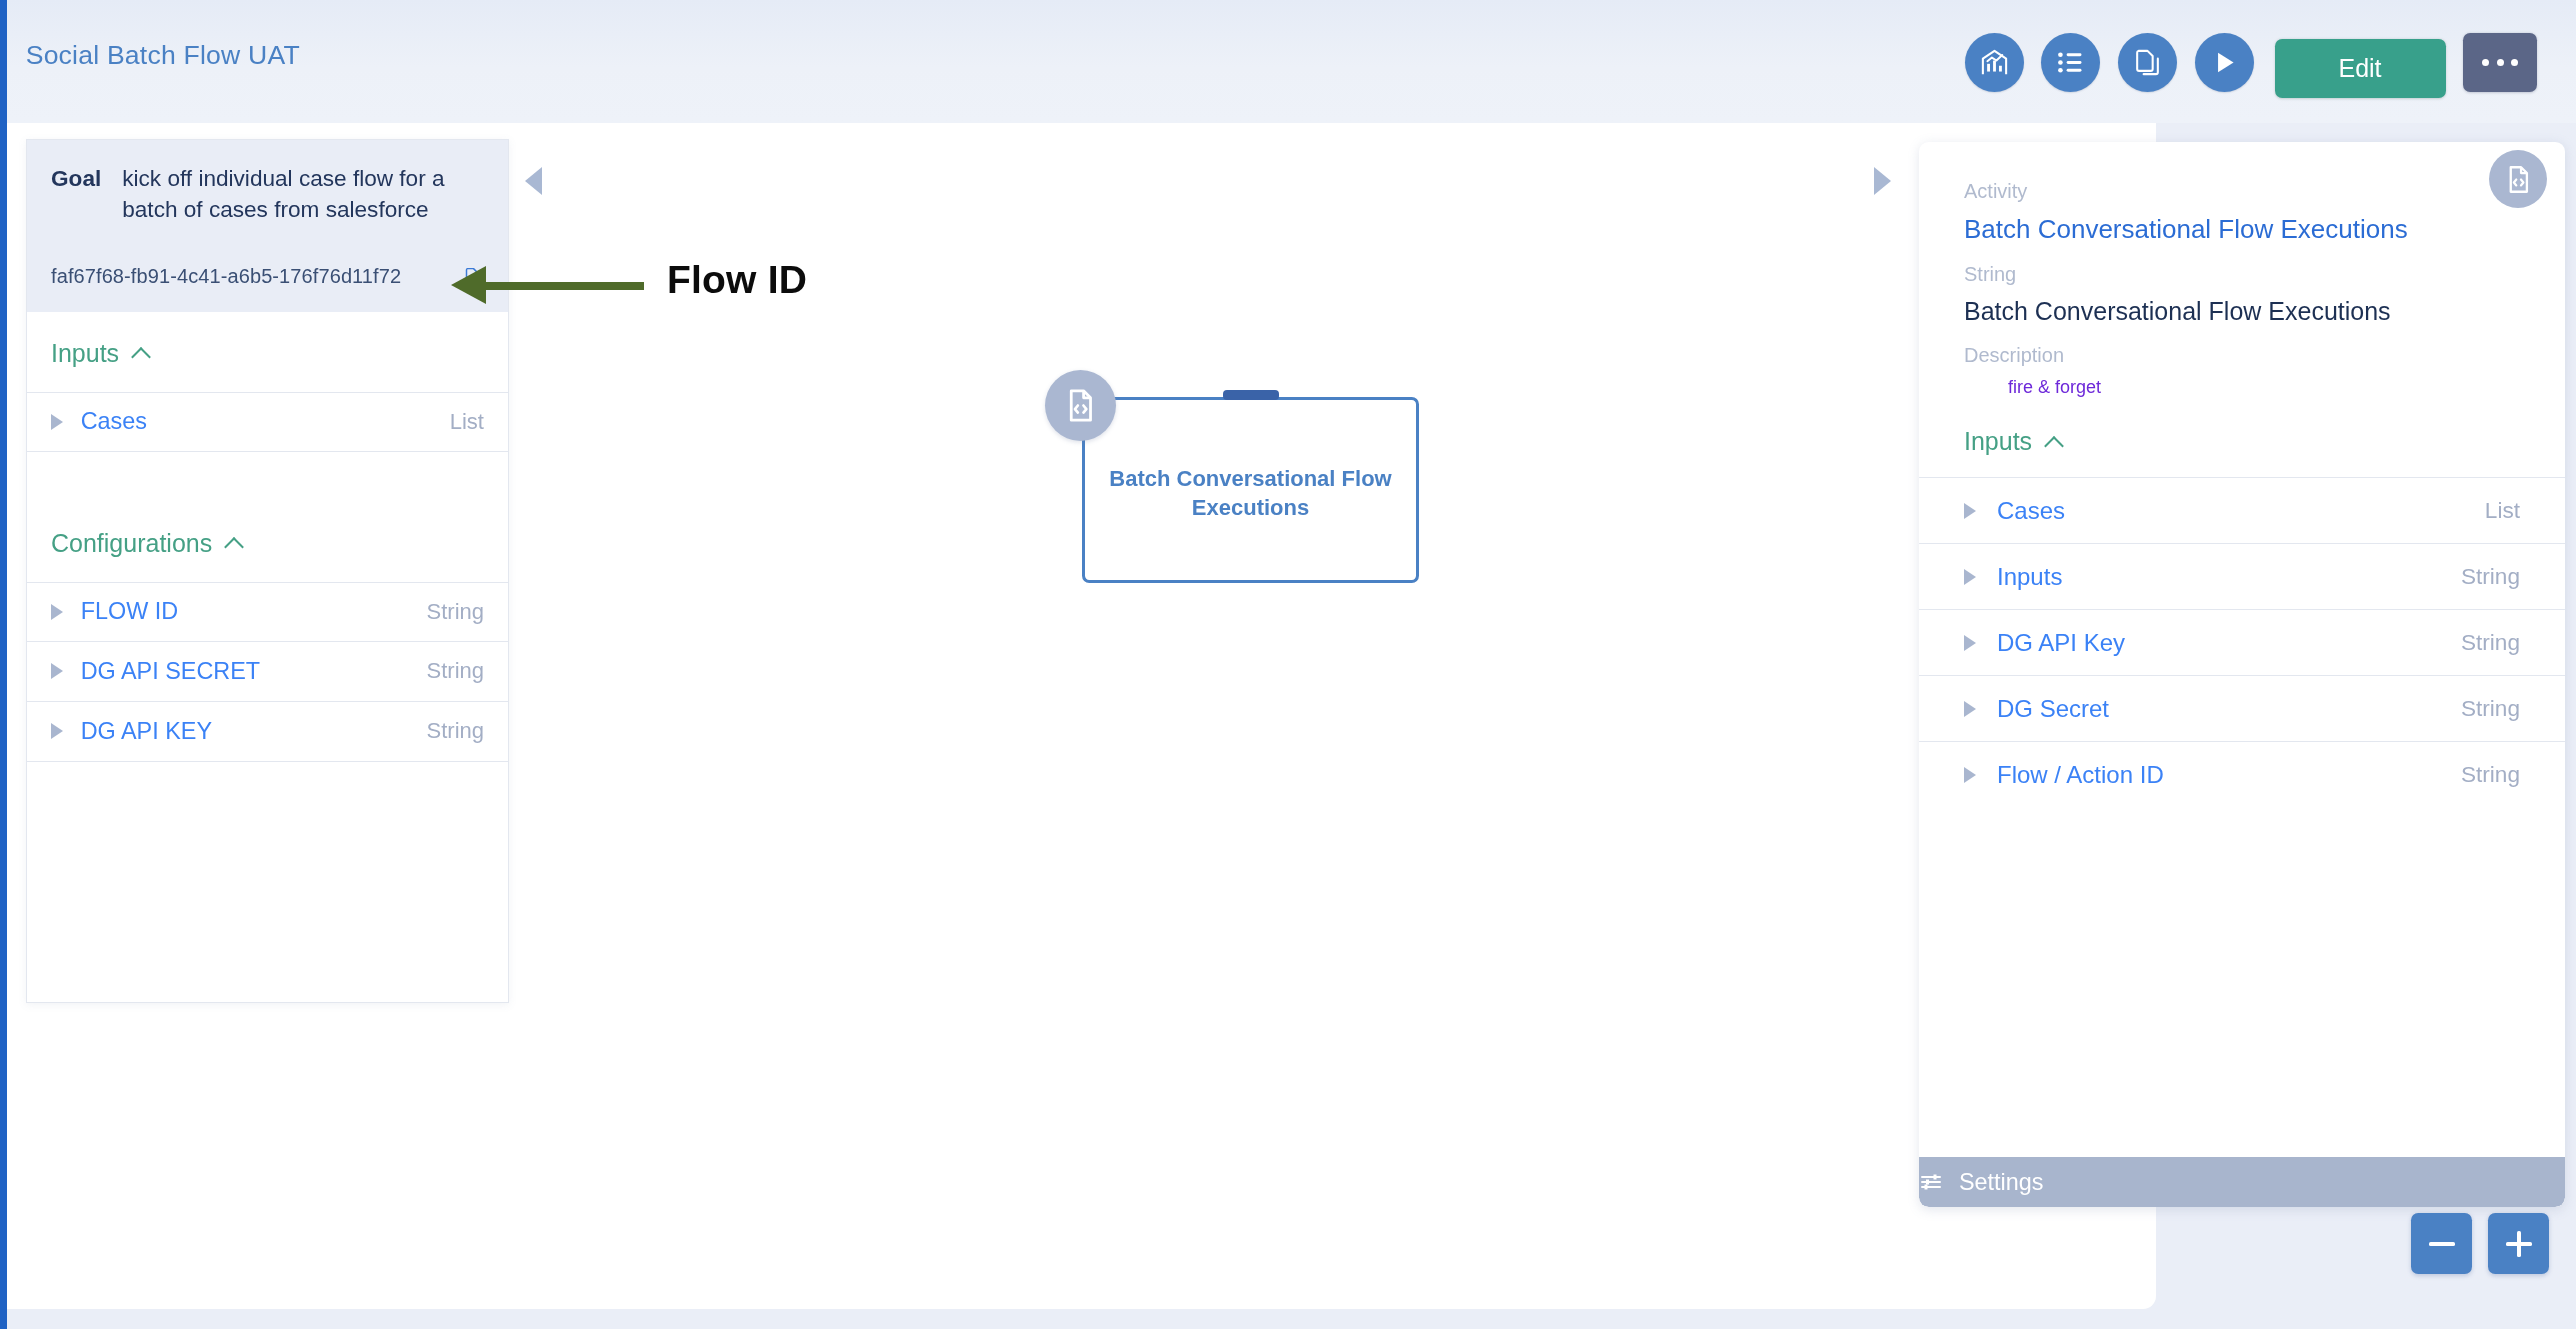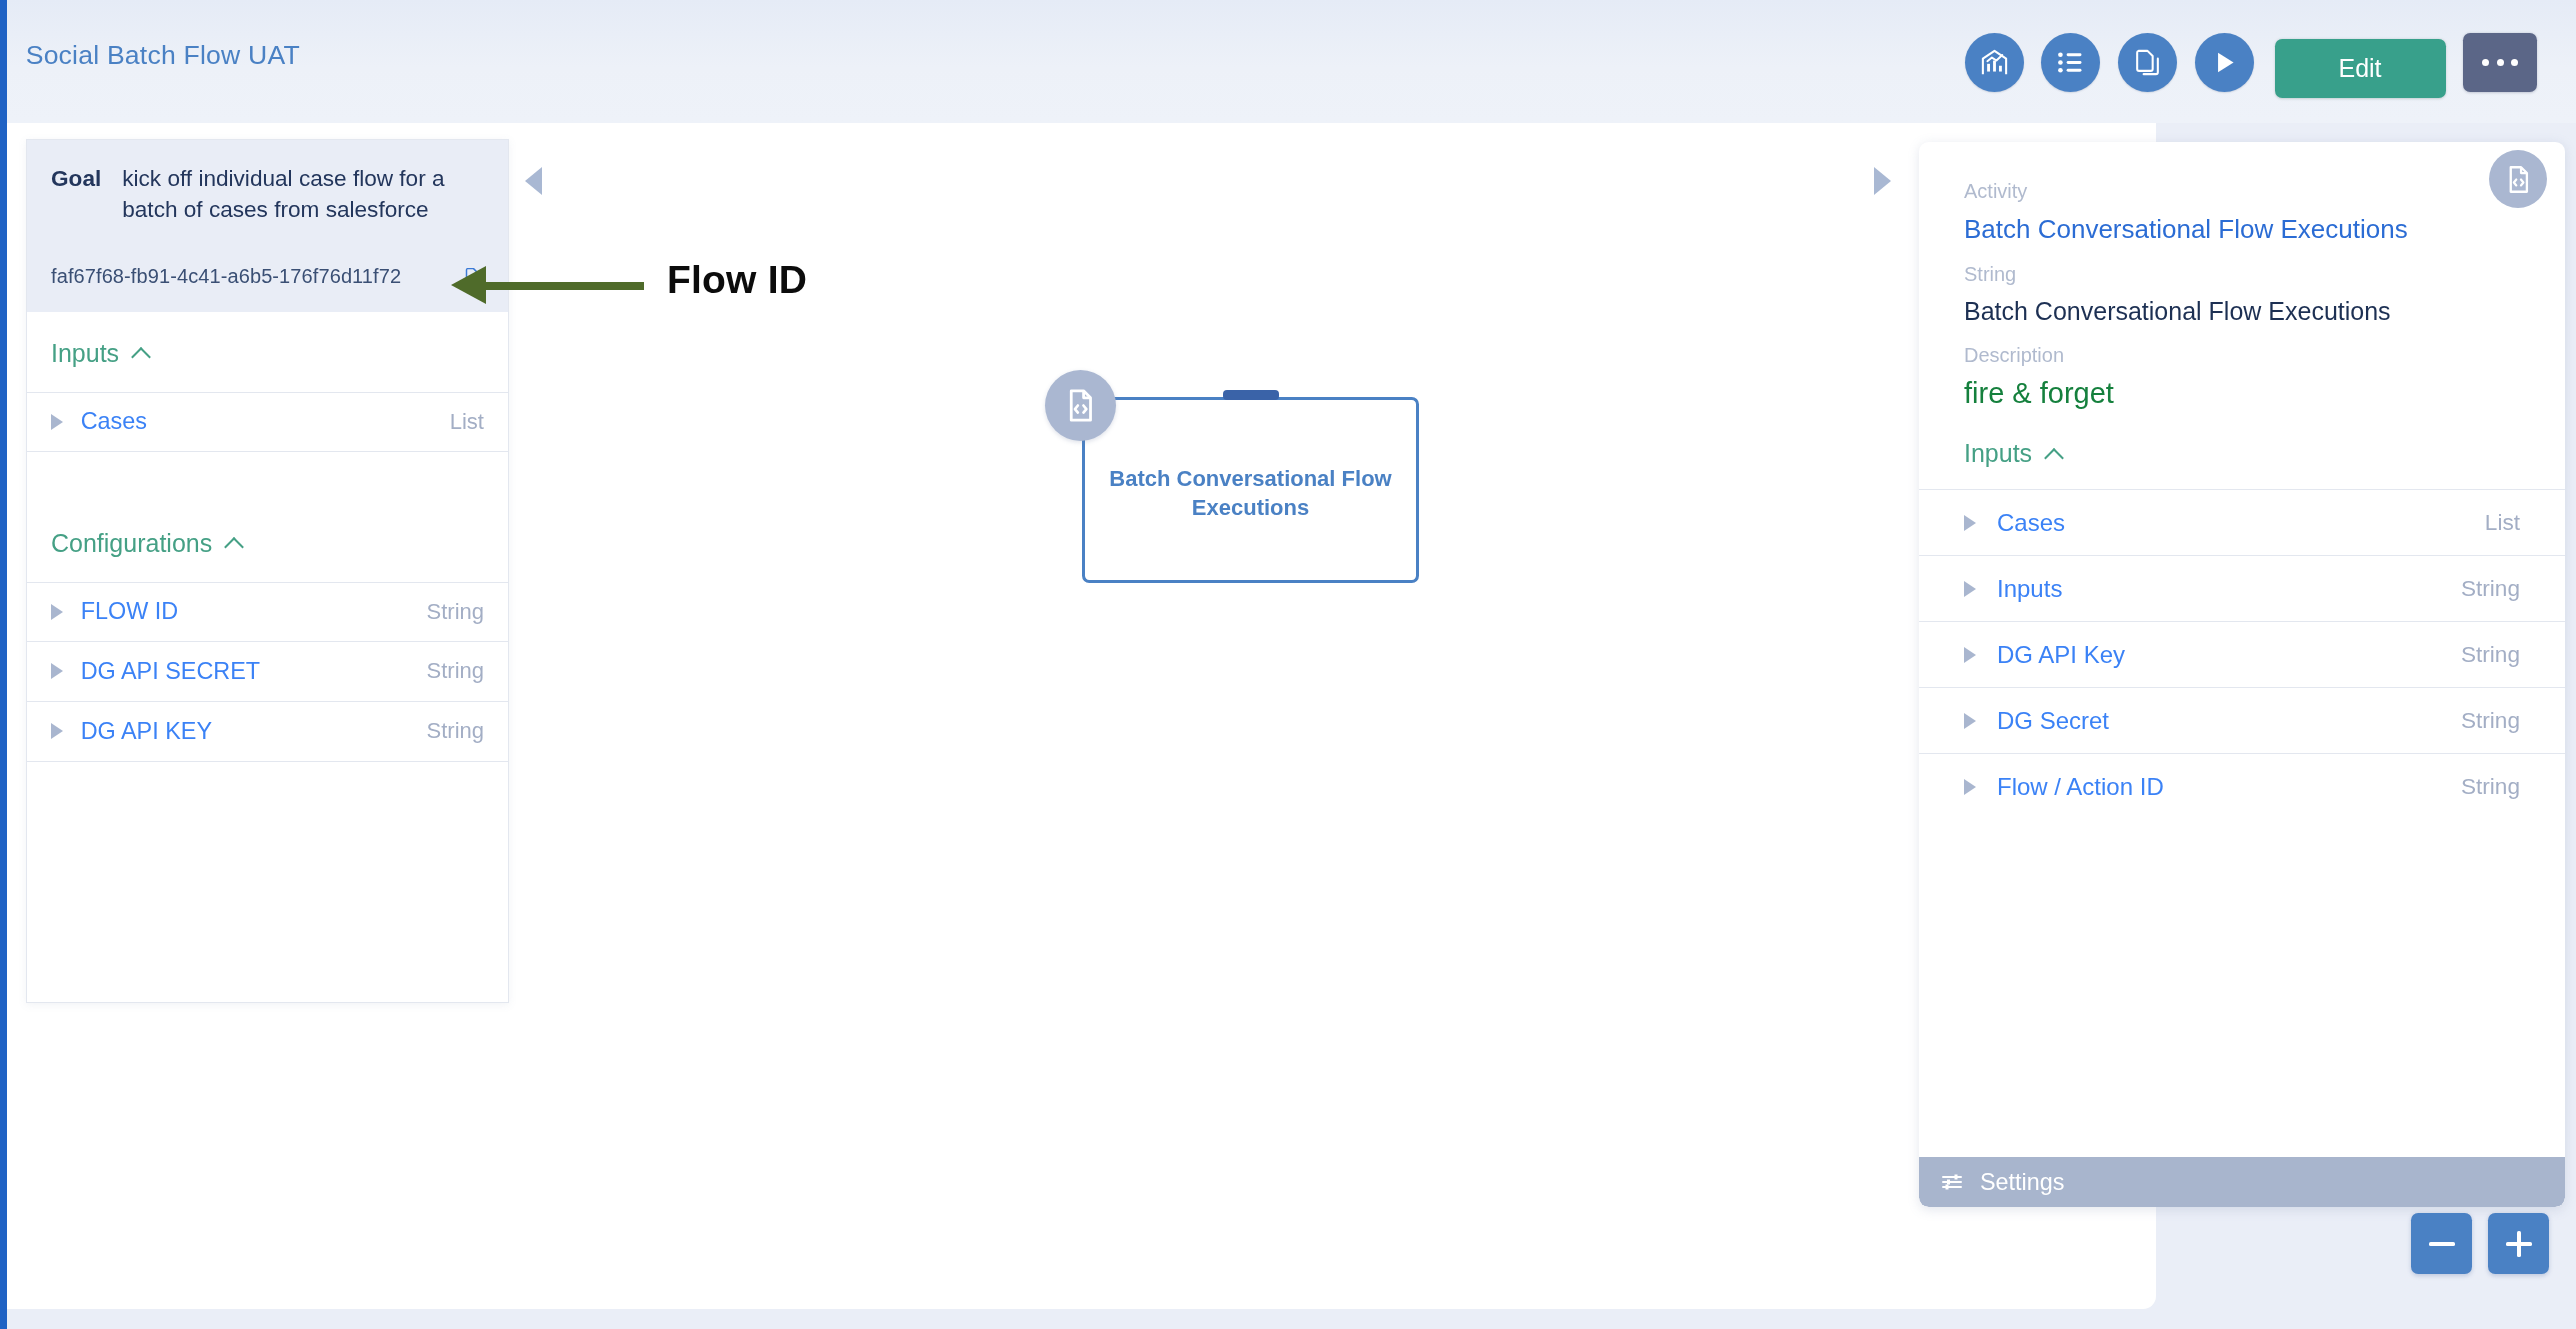--- a/index.html
+++ b/index.html
@@ -354,23 +354,24 @@
     cursor: pointer;
     line-height: 1.2;
   }
   .rp-value {
     font-size: 25px;
     color: #1d3053;
     margin-top: 10.5px;
     line-height: 1.2;
   }
   .rp-desc {
-    font-size: 29px;
-    color: #15803d;
+    font-size: 18px;
+    color: #6d28d9;
     margin-top: 10.5px;
+    margin-left: 44px;
   }
   .rp-inputs-head {
     padding: 29px 45px 21px 45px;
     display: flex;
     align-items: center;
     gap: 13px;
     cursor: pointer;
   }
   .rp-inputs-head .title {
     font-size: 25px;
@@ -390,21 +391,20 @@
 
   .settings-bar {
     position: absolute;
     left: 0; bottom: 0;
     width: 646px;
     height: 50px;
     background: #a8b5cd;
     display: flex;
     align-items: center;
     gap: 16px;
-    padding-left: 21px;
     cursor: pointer;
     border-radius: 0 0 9.7px 9.7px;
   }
   .settings-label {
     font-size: 23.4px;
     color: #ffffff;
   }
 
   
   .zoom-controls {

